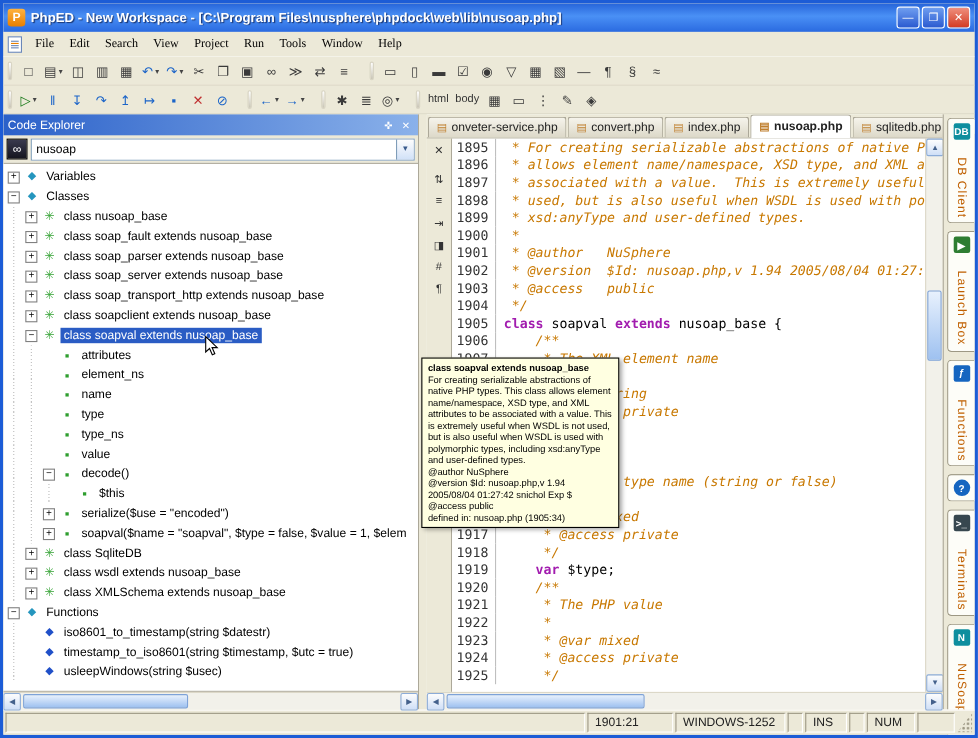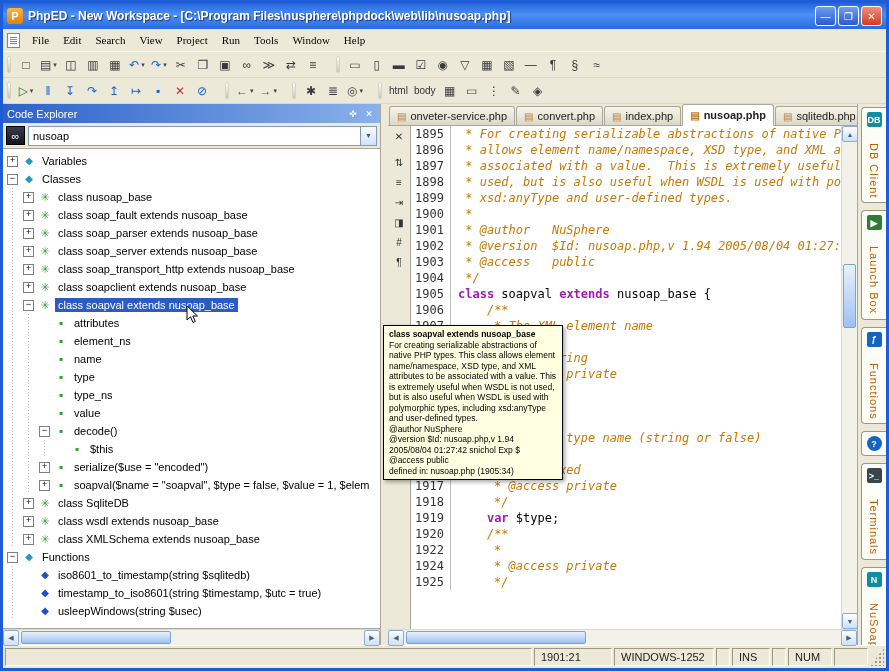--- a/index.html
+++ b/index.html
@@ -466,21 +466,21 @@
           </div>
           <div class="trow">
             <span class="expb">−</span>
             <span class="ticon ticon-group">◆</span>
             <span class="tlabel">Functions</span>
           </div>
           <div class="trow">
             <span class="guide"></span>
             <span class="exps"></span>
             <span class="ticon ticon-func">◆</span>
-            <span class="tlabel">iso8601_to_timestamp(string $sqlitedb)</span>
+            <span class="tlabel">iso8601_to_timestamp(string $datestr)</span>
           </div>
           <div class="trow">
             <span class="guide"></span>
             <span class="exps"></span>
             <span class="ticon ticon-func">◆</span>
             <span class="tlabel">timestamp_to_iso8601(string $timestamp, $utc = true)</span>
           </div>
           <div class="trow">
             <span class="guide"></span>
             <span class="exps"></span>
@@ -559,21 +559,23 @@
               <div class="cline"><span class="lno">1911</span><span class="ctxt"><span class="seg-c">     */</span></span></div>
               <div class="cline"><span class="lno">1912</span><span class="ctxt"><span class="seg-p">    </span><span class="seg-k">var</span><span class="seg-p"> $name;</span></span></div>
               <div class="cline"><span class="lno">1913</span><span class="ctxt"><span class="seg-p">    </span><span class="seg-c">/**</span></span></div>
               <div class="cline"><span class="lno">1914</span><span class="ctxt"><span class="seg-c">     * The XML type name (string or false)</span></span></div>
               <div class="cline"><span class="lno">1915</span><span class="ctxt"><span class="seg-c">     *</span></span></div>
               <div class="cline"><span class="lno">1916</span><span class="ctxt"><span class="seg-c">     * @var mixed</span></span></div>
               <div class="cline"><span class="lno">1917</span><span class="ctxt"><span class="seg-c">     * @access private</span></span></div>
               <div class="cline"><span class="lno">1918</span><span class="ctxt"><span class="seg-c">     */</span></span></div>
               <div class="cline"><span class="lno">1919</span><span class="ctxt"><span class="seg-p">    </span><span class="seg-k">var</span><span class="seg-p"> $type;</span></span></div>
               <div class="cline"><span class="lno">1920</span><span class="ctxt"><span class="seg-p">    </span><span class="seg-c">/**</span></span></div>
+              <div class="cline"><span class="lno">1921</span><span class="ctxt"><span class="seg-c">     * The PHP value</span></span></div>
               <div class="cline"><span class="lno">1922</span><span class="ctxt"><span class="seg-c">     *</span></span></div>
+              <div class="cline"><span class="lno">1923</span><span class="ctxt"><span class="seg-c">     * @var mixed</span></span></div>
               <div class="cline"><span class="lno">1924</span><span class="ctxt"><span class="seg-c">     * @access private</span></span></div>
               <div class="cline"><span class="lno">1925</span><span class="ctxt"><span class="seg-c">     */</span></span></div>
             </div>
         </div>
         <div class="vscroll">
           <span class="sbtn">▲</span>
           <span class="track">
               <span class="thumb v" style="top:26%;height:64px"></span>
             </span>
           <span class="sbtn">▼</span>

